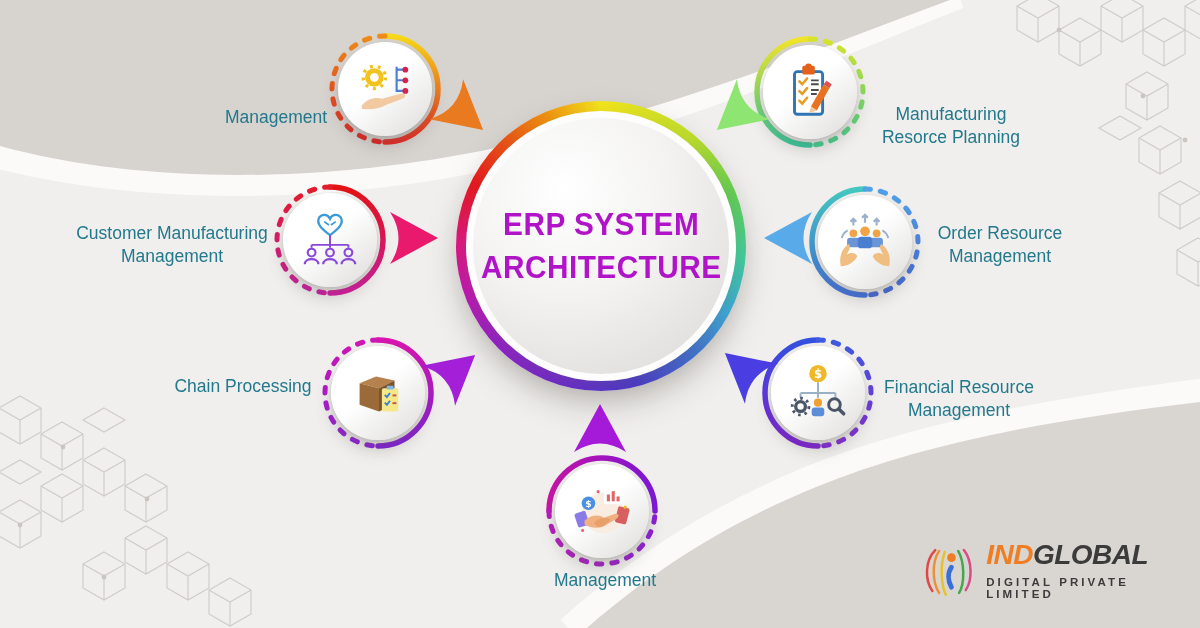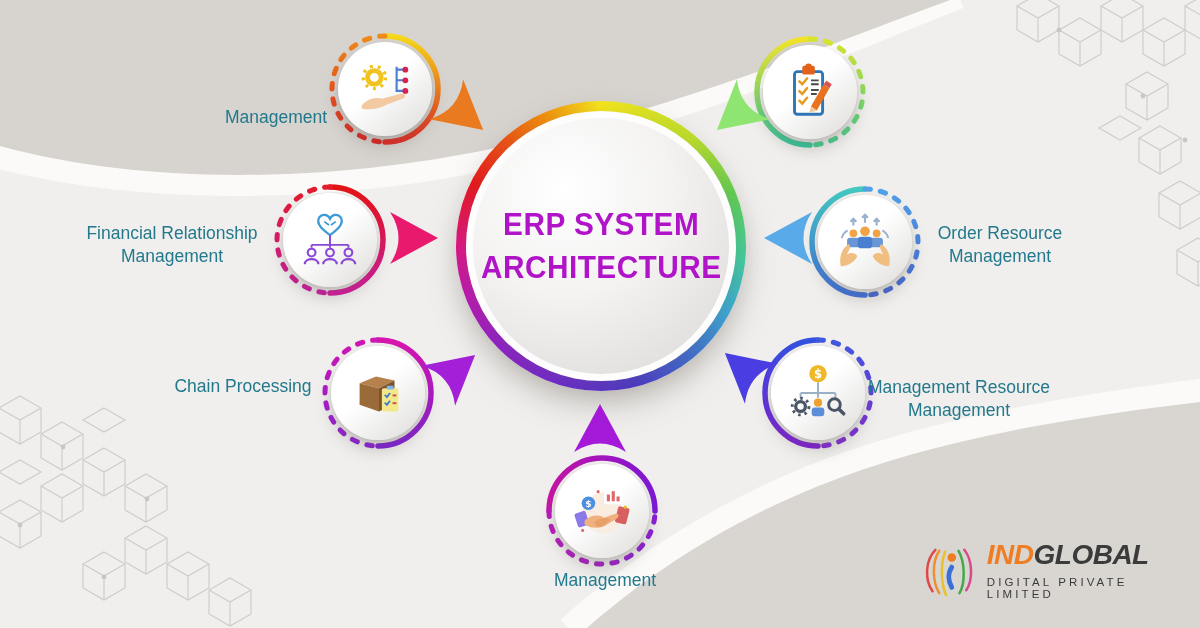--- a/index.html
+++ b/index.html
@@ -43,21 +43,21 @@
   .label{position:absolute;color:#23798c;font-size:17.5px;line-height:1.32;
     text-align:center;font-weight:400;}
 
   
   .logo{position:absolute;left:920px;top:541px;display:flex;align-items:center;gap:9px;}
   .logo-mark{width:58px;height:58px;}
   .logo-big{font-style:italic;font-weight:700;font-size:28px;line-height:1;
     letter-spacing:-.5px;white-space:nowrap;}
   .logo-ind{color:#ef7d23;}
   .logo-glob{color:#3b3b3b;}
-  .logo-sub{font-size:11.5px;font-weight:400;letter-spacing:3.1px;color:#3b3b3b;margin-top:7px;}
+  .logo-sub{font-size:11.5px;font-weight:700;letter-spacing:3.1px;color:#3b3b3b;margin-top:7px;}
 </style>
 </head>
 <body>
 
 <div class="stage">
 
   <svg class="bg" width="1200" height="628" viewBox="0 0 1200 628">
     <defs>
       <g id="cube">
           <path d="M0,-24 L21,-12 L21,12 L0,24 L-21,12 L-21,-12 Z M-21,-12 L0,0 L21,-12 M0,0 L0,24"></path>
@@ -193,20 +193,24 @@
         <path d="M33,47 L31,54 L39,51 Z" fill="#f2c9a0"></path>
         <path d="M46,24 L52,28 L54.5,24 L49,20.5 Z" fill="#d85454"></path>
       </svg>
     </div>
   </div>
   <div class="arrow" style="left:708px;top:86px;transform:rotate(140deg)">
     <svg viewBox="0 0 56 56">
         <path d="M5,2 Q22,28 5,54 L53,28 Z" fill="#8fe571"></path>
       </svg>
   </div>
+  <div class="label" style="left:841px;top:103px;width:220px">
+    <div>Manufacturing</div>
+      <div>Resorce Planning</div>
+  </div>
 
   <div class="node" style="left:270px;top:180px">
     <svg class="ring" viewBox="0 0 120 120">
       <defs>
         <linearGradient id="s2" x1="0" y1="0" x2="0" y2="1">
           <stop offset="0" stop-color="#e31414"></stop>
             <stop offset="1" stop-color="#d4129f"></stop>
         </linearGradient>
         <linearGradient id="d2" x1="0" y1="0" x2="0" y2="1">
           <stop offset="0" stop-color="#e31d2c"></stop>
@@ -230,21 +234,21 @@
         <path d="M44,57 C44,50 58,50 58,57" stroke="#8a48d8" stroke-width="2.2"></path>
       </svg>
     </div>
   </div>
   <div class="arrow" style="left:385px;top:210px">
     <svg viewBox="0 0 56 56">
         <path d="M5,2 Q22,28 5,54 L53,28 Z" fill="#e9196e"></path>
       </svg>
   </div>
   <div class="label" style="left:47px;top:222px;width:250px">
-    <div>Financial Relationship</div>
+    <div>Customer Manufacturing</div>
       <div>Management</div>
   </div>
 
   <div class="node" style="left:805px;top:182px">
     <svg class="ring" viewBox="0 0 120 120">
       <defs>
         <linearGradient id="s3" x1="0" y1="0" x2="0" y2="1">
           <stop offset="0" stop-color="#44c8c0"></stop>
             <stop offset="1" stop-color="#3a6de0"></stop>
         </linearGradient>
@@ -353,21 +357,21 @@
         <path d="M53.5,48.5 l5,5" stroke="#4a5568" stroke-width="3.6" stroke-linecap="round"></path>
       </svg>
     </div>
   </div>
   <div class="arrow" style="left:716px;top:341px;transform:rotate(-140deg)">
     <svg viewBox="0 0 56 56">
         <path d="M5,2 Q22,28 5,54 L53,28 Z" fill="#4a3ee2"></path>
       </svg>
   </div>
   <div class="label" style="left:844px;top:376px;width:230px">
-    <div>Management Resource</div>
+    <div>Financial Resource</div>
       <div>Management</div>
   </div>
 
   <div class="node" style="left:542px;top:451px">
     <svg class="ring" viewBox="0 0 120 120">
       <defs>
         <linearGradient id="s6" x1="0" y1="0" x2="1" y2="0">
           <stop offset="0" stop-color="#c614a4"></stop>
             <stop offset="1" stop-color="#7c16d8"></stop>
         </linearGradient>

